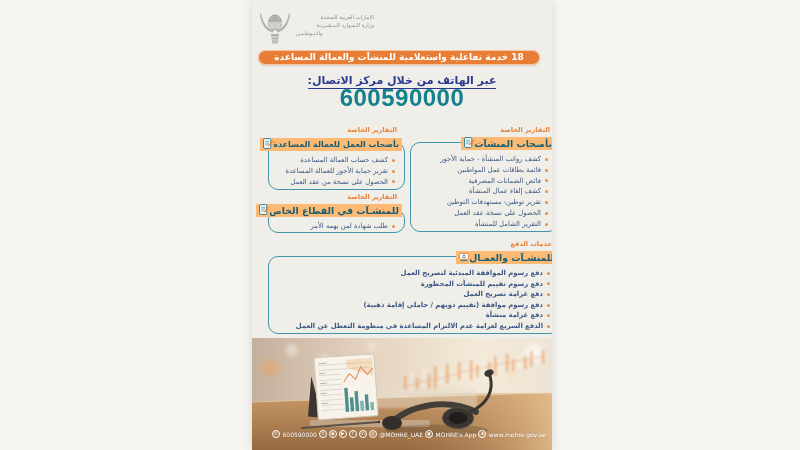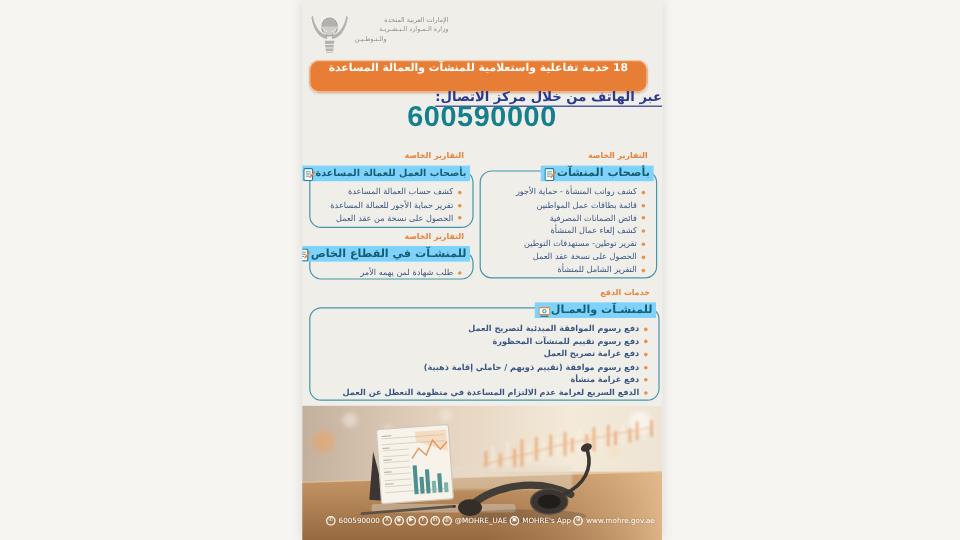--- a/index.html
+++ b/index.html
@@ -10,37 +10,37 @@
           box-shadow:0 0 10px rgba(0,0,0,.12);direction:rtl;overflow:hidden;}
 
   
   .logo{position:absolute;left:6px;top:9px;width:120px;height:42px;direction:ltr;display:flex;gap:4px;}
   .emblem{width:34px;height:38px;flex:0 0 auto;}
   .ministry{padding-top:4px;width:78px;}
   .ministry div{font-size:5.4px;line-height:8px;color:#8f8d8a;text-align:right;white-space:nowrap;}
   .ministry div.l3{text-align:left;}
 
   
-  .badge{position:absolute;left:6px;top:50px;width:282px;height:27px;background:#e87e35;
+  .badge{position:absolute;left:6px;top:50px;width:282px;height:15px;background:#e87e35;
          border-radius:8px;color:#fff;font-size:9px;font-weight:bold;line-height:15px;text-align:center;
          box-shadow:inset 0 0 0 1px rgba(255,255,255,.55),0 1px 2px rgba(0,0,0,.12);white-space:nowrap;}
-  .phoneline{position:absolute;left:0;top:69px;width:300px;text-align:right;}
+  .phoneline{position:absolute;left:0;top:69px;width:300px;text-align:center;}
   .phoneline span{display:inline-block;color:#2b3990;font-size:11px;font-weight:bold;
                   border-bottom:1.3px solid #2b3990;padding-bottom:1px;}
   .bignum{position:absolute;left:0;top:84px;width:300px;text-align:center;color:#14808d;
           font-size:24px;font-weight:bold;letter-spacing:.5px;direction:ltr;
           font-family:"Liberation Sans","DejaVu Sans",sans-serif;}
 
   
-  .grp{position:absolute;}
+  .grp{position:absolute;margin-left:10px;}
   .grp-frame{position:absolute;left:0;right:0;top:16px;bottom:0;border:1.2px solid #4495a9;border-radius:10px;}
   .grp-label{position:relative;z-index:2;font-size:6.6px;font-weight:bold;color:#e8823c;
              text-align:right;padding-left:2px;padding-right:8px;line-height:9px;}
   .grp-titlerow{position:relative;z-index:2;text-align:right;line-height:13px;padding-right:3px;}
-  .grp-hd{display:inline-flex;align-items:flex-end;gap:0;background:#7dd3fc;padding:0 3px;}
+  .grp-hd{display:inline-flex;align-items:flex-start;gap:0;background:#fdba74;padding:0 3px;}
   .grp-title{font-size:9.3px;font-weight:bold;color:#175e73;white-space:nowrap;}
   .s2 .grp-title{font-size:8px;}
   .grp-icon{display:inline-flex;width:10px;height:11px;flex:0 0 auto;}
   .grp-items{position:relative;z-index:1;margin:0;padding:4px 10px 0 6px;list-style:none;}
   .grp-items li{font-size:6.8px;line-height:10.8px;color:#3a5784;text-align:right;
                 position:relative;padding-right:7px;white-space:nowrap;}
   .grp-items li::before{content:"";position:absolute;right:0;top:3.9px;width:3px;height:3px;
                 border-radius:50%;background:#e89045;}
   .s1{left:148px;top:126px;width:148px;height:106px;}
   .s2{left:6px;top:126px;width:137px;height:64px;}

